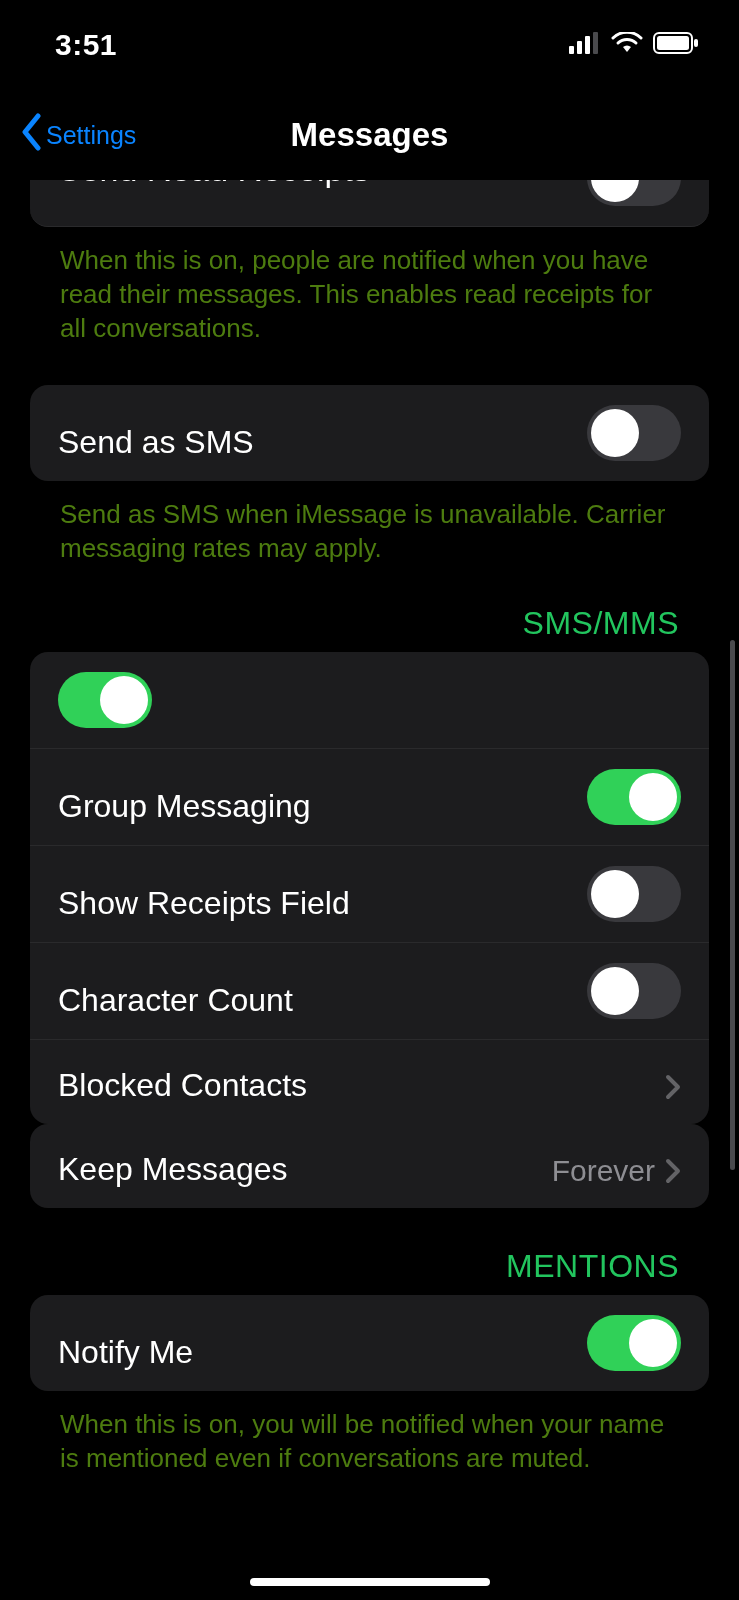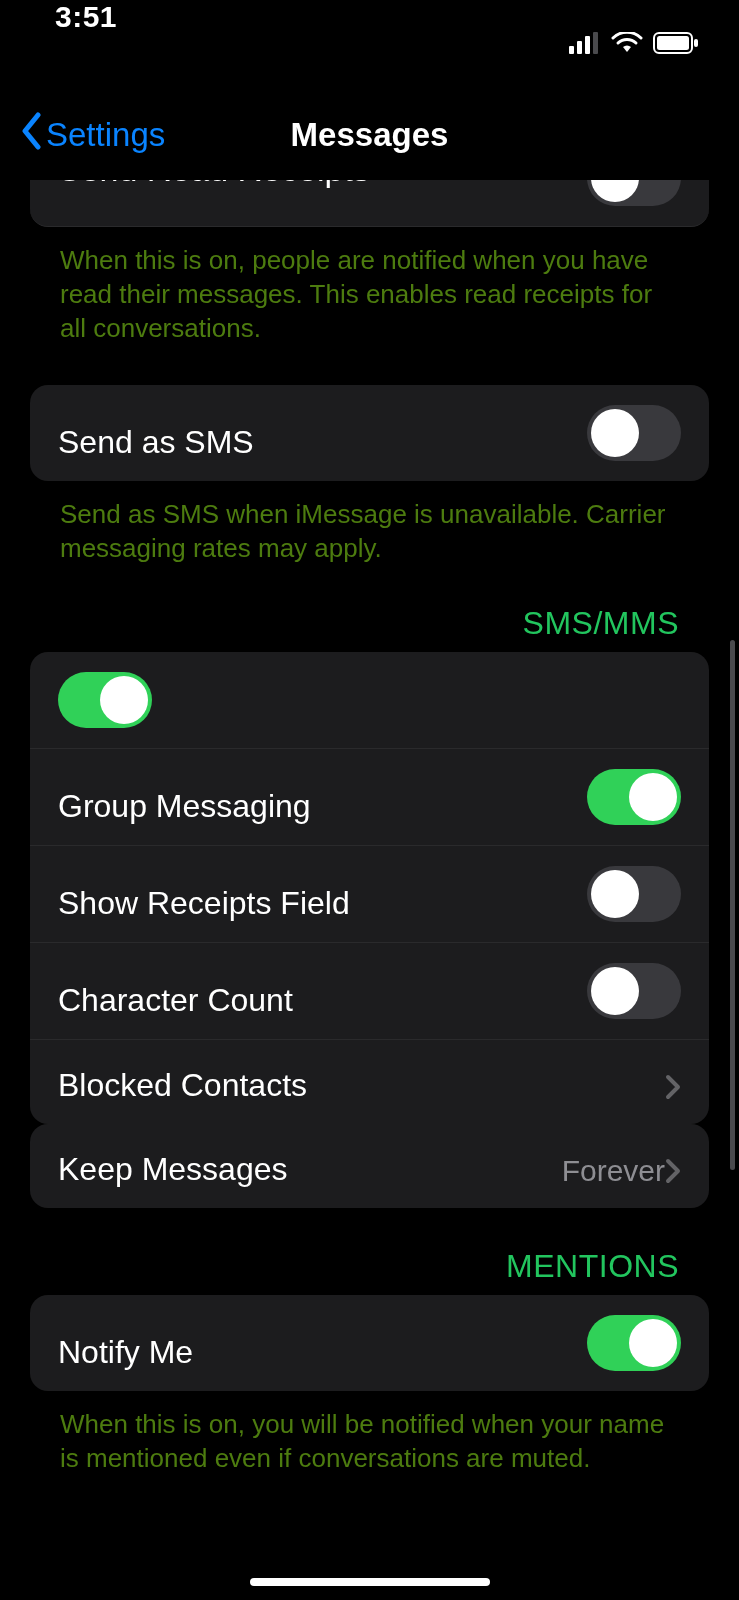--- a/index.html
+++ b/index.html
@@ -10,20 +10,21 @@
     font-family: -apple-system, "SF Pro Text", "Helvetica Neue", Arial, sans-serif;
     color: #fff;
     overflow: hidden;
     position: relative;
   }
 
   
   .status-bar {
     height: 90px;
     display: flex;
+    align-items: center;
     justify-content: space-between;
     padding: 0 40px 0 55px;
   }
   .status-time {
     font-size: 30px;
     font-weight: 600;
     letter-spacing: 0.5px;
   }
   .status-right {
     display: flex;
@@ -36,21 +37,21 @@
     height: 90px;
     display: flex;
     align-items: center;
     position: relative;
     padding: 0 20px;
   }
   .nav-back {
     display: flex;
     align-items: center;
     color: #0a84ff;
-    font-size: 33px;
+    font-size: 25px;
     font-weight: 400;
     gap: 4px;
   }
   .nav-title {
     position: absolute;
     left: 50%;
     transform: translateX(-50%);
     font-size: 33px;
     font-weight: 600;
     color: #fff;
@@ -93,21 +94,21 @@
   .row:last-child { border-bottom: none; }
   .row-label {
     font-size: 32px;
     font-weight: 400;
     color: #fff;
   }
   .row-value {
     font-size: 30px;
     color: #8e8e93;
     margin-left: auto;
-    margin-right: 0;
+    margin-right: 10px;
   }
 
   .footer-text {
     font-size: 26px;
     line-height: 34px;
     color: #4d7c0f;
     padding: 16px 30px 0;
   }
 
   

